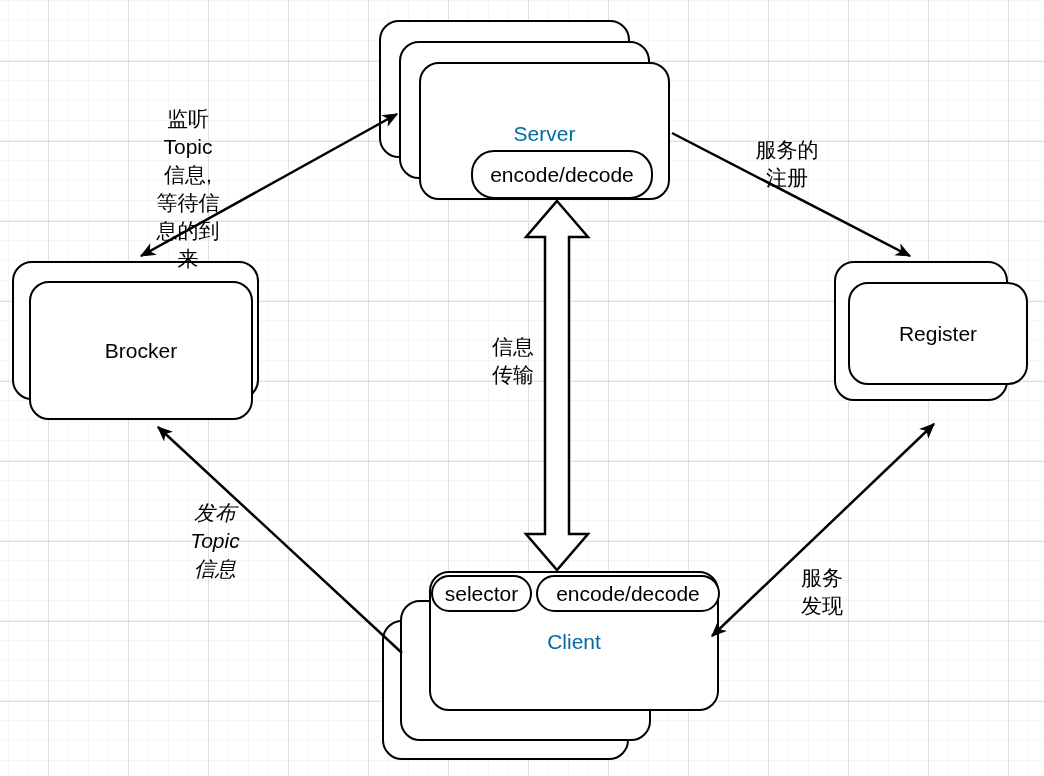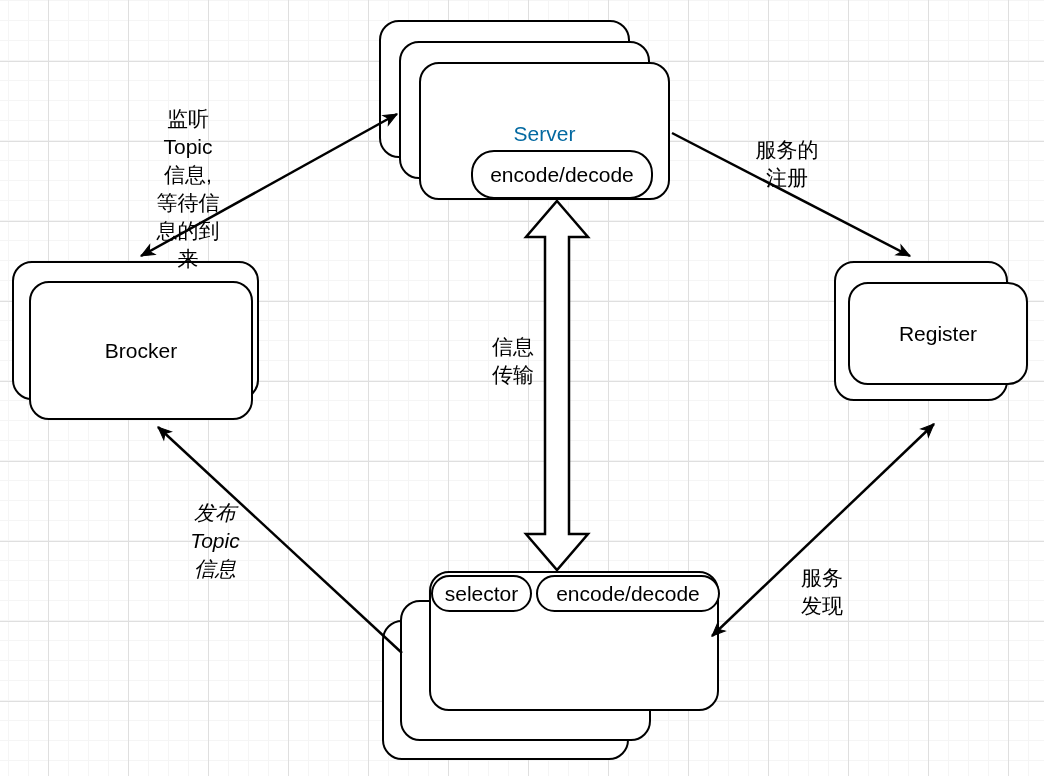--- a/index.html
+++ b/index.html
@@ -127,20 +127,21 @@
 
   <div class="shape" id="client-back"></div>
   <div class="shape" id="client-mid"></div>
   <div class="shape" id="client-front">
     <div class="module-box" id="client-selector">
       <span>selector</span>
     </div>
     <div class="module-box" id="client-codec">
       <span>encode/decode</span>
     </div>
+    <div class="node-title">Client</div>
   </div>
 
   <svg class="edges-layer" width="1044" height="776" viewBox="0 0 1044 776">
     <defs>
       <marker id="ah" markerWidth="20" markerHeight="16" refX="14.5" refY="7" orient="auto-start-reverse" markerUnits="userSpaceOnUse">
         <path d="M1.5,1.5 L14.5,7 L1.5,12.5 L5,7 Z" fill="#000" stroke="#000" stroke-width="1"></path>
       </marker>
     </defs>
 
     <line x1="141" y1="256" x2="397" y2="114" stroke="#000" stroke-width="2.5" marker-start="url(#ah)" marker-end="url(#ah)"></line>

